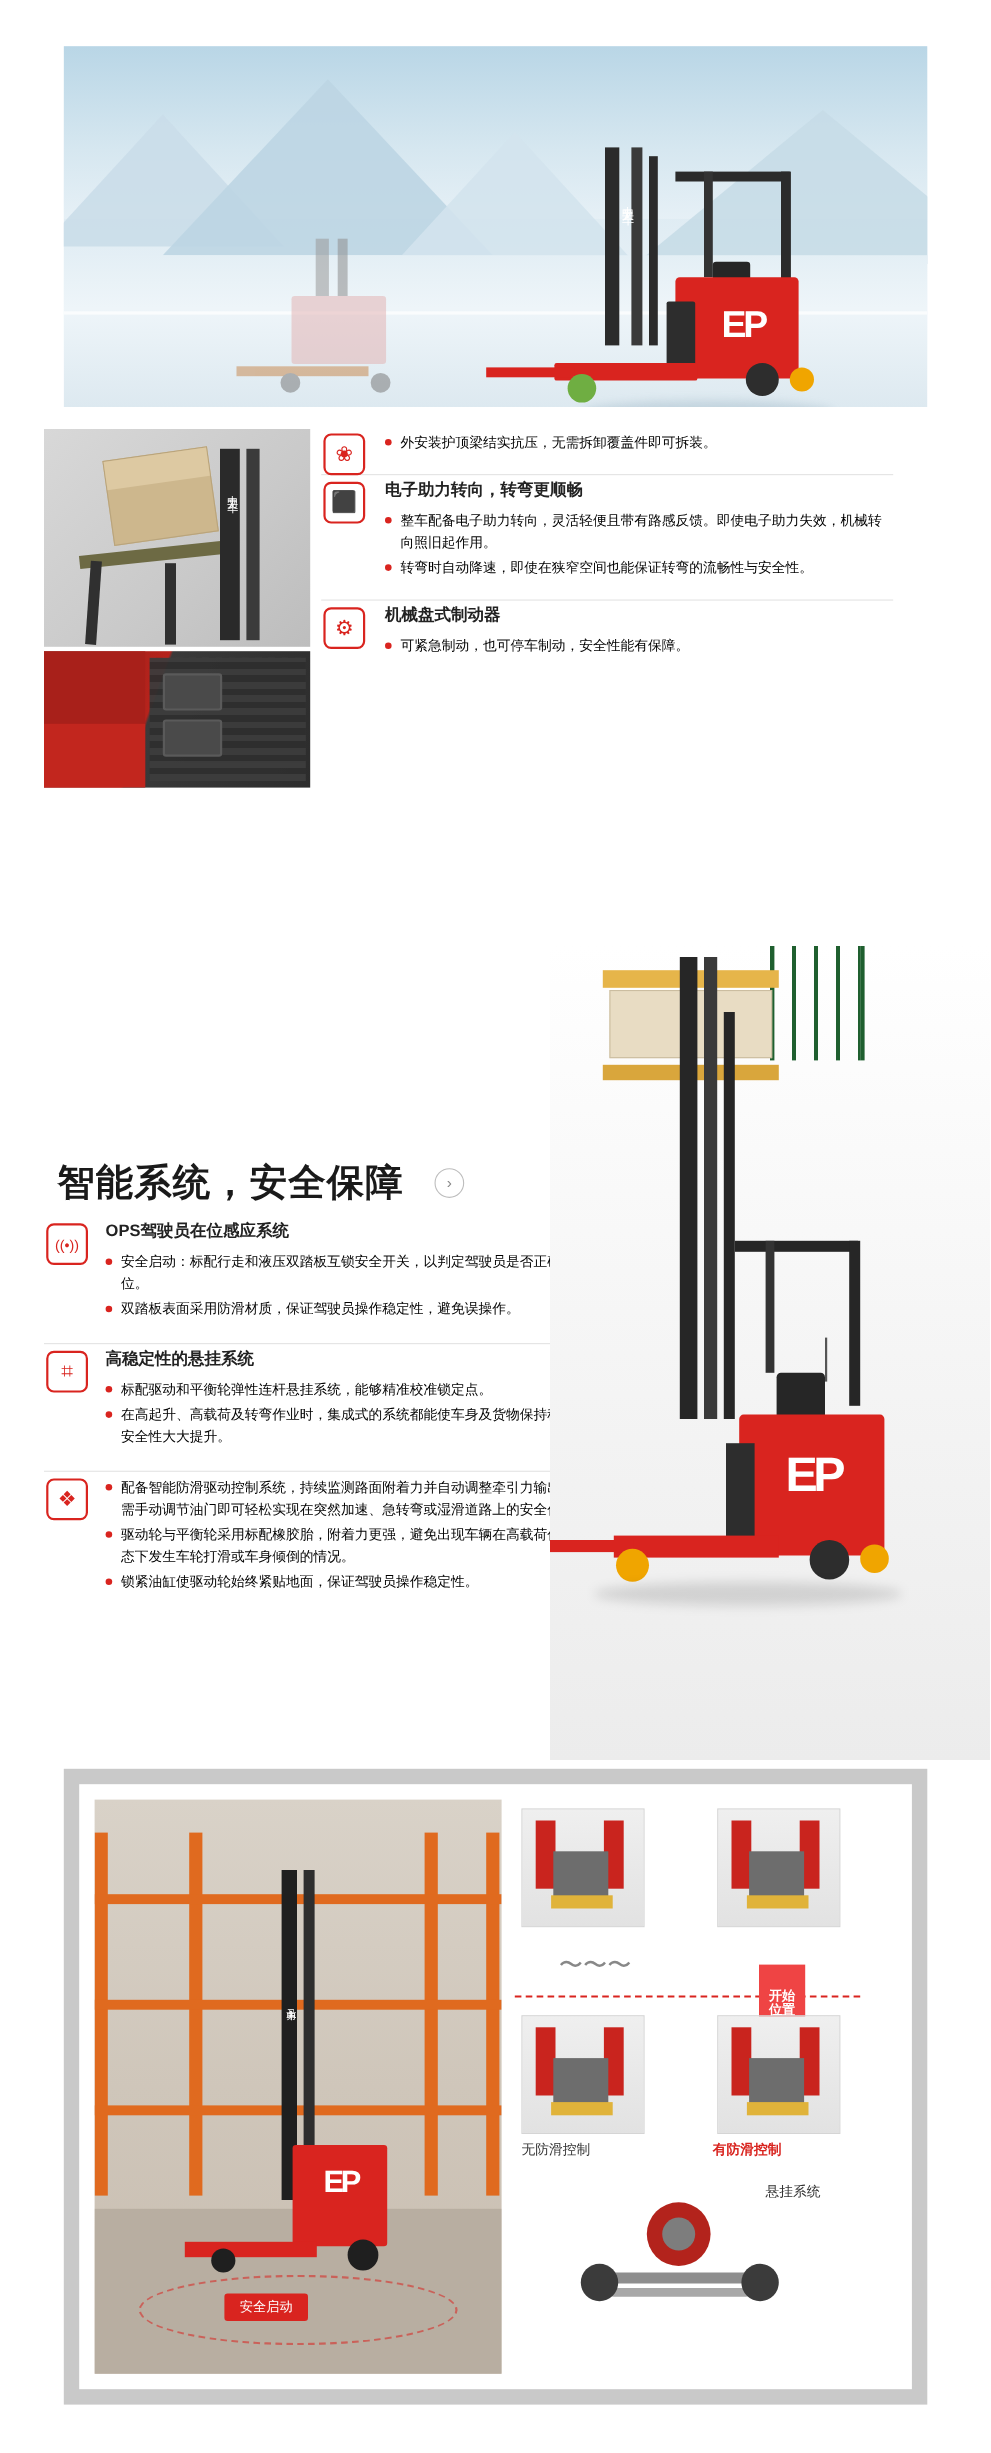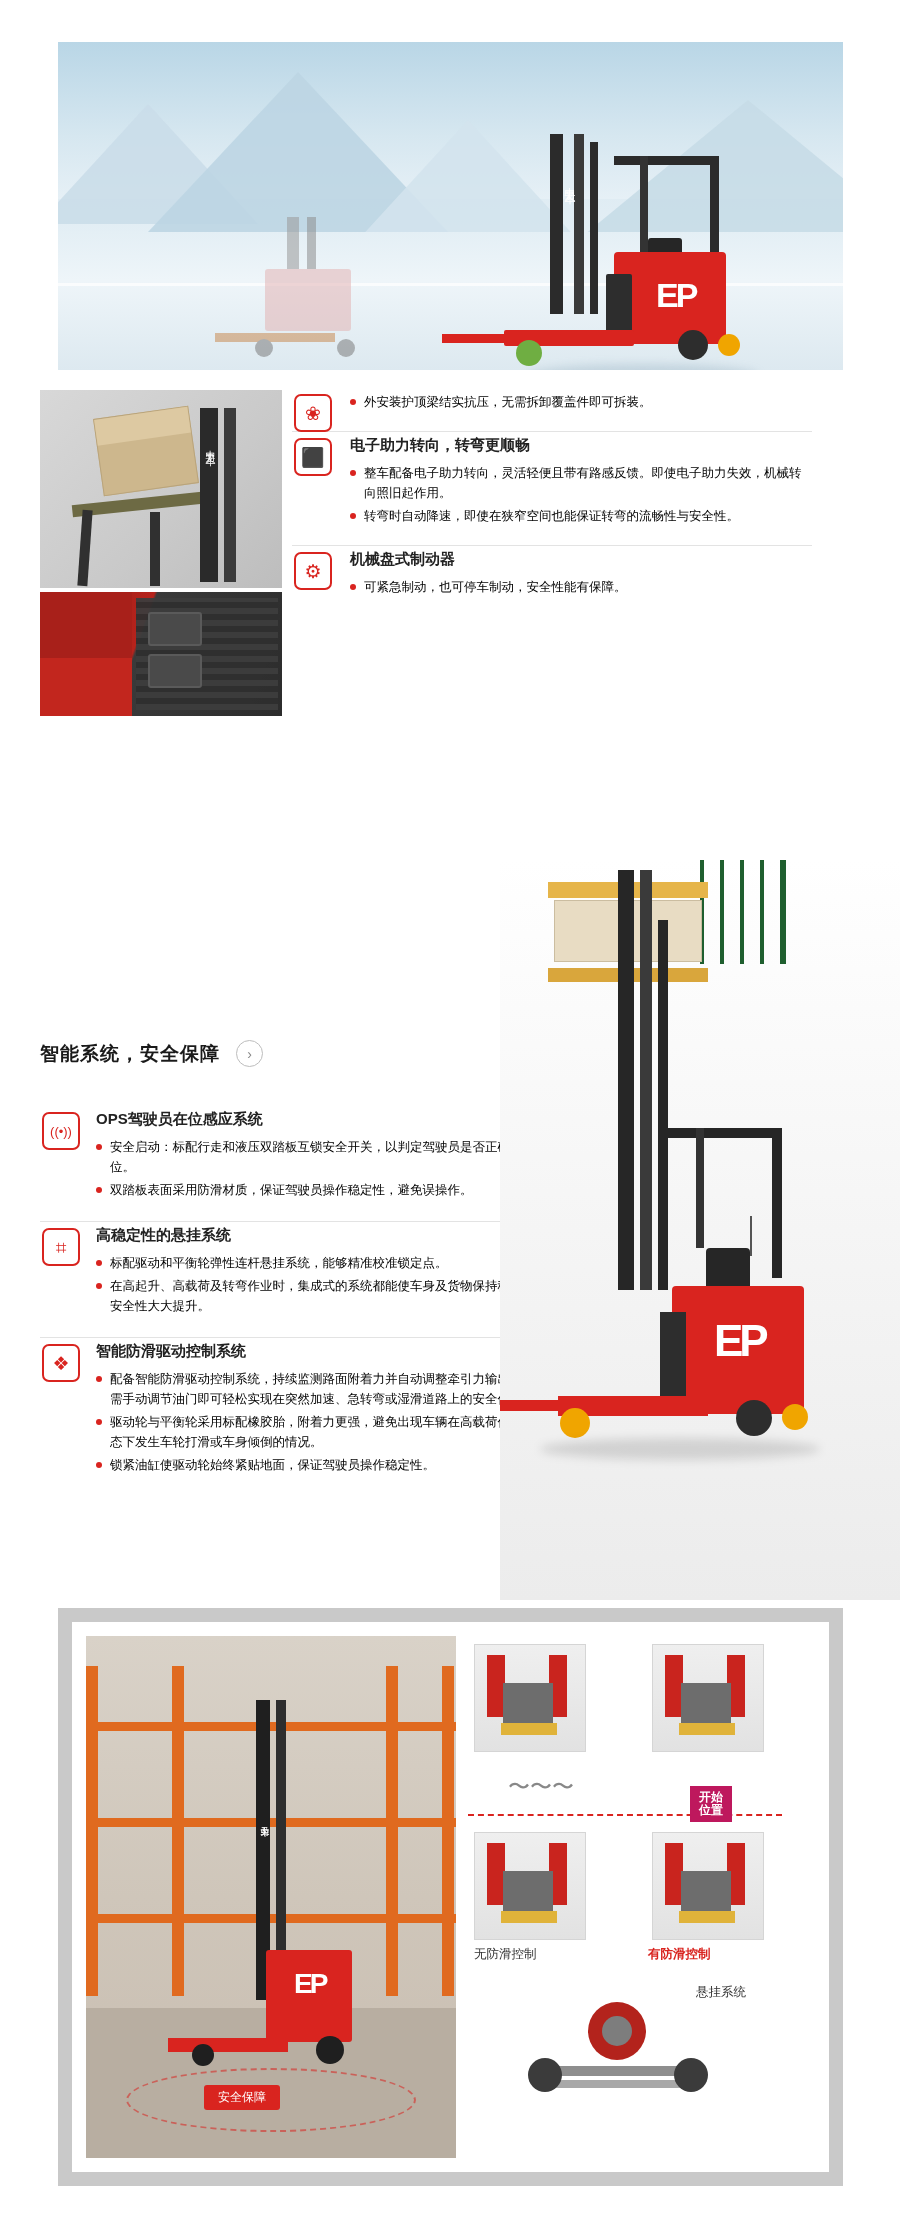--- a/index.html
+++ b/index.html
@@ -151,21 +151,21 @@
   .feat li:before {
     content:""; position:absolute; left:0; top:7px; width:6px; height:6px;
     border-radius:50%; background:#d9241f;
   }
 
   
   .sec-title {
     position:absolute; left:40px; top:1040px;
     display:flex; align-items:center; gap:16px;
   }
-  .sec-title h2 { margin:0; font-size:19px; font-weight:bold; color:#1a1a1a; letter-spacing:1px;}
+  .sec-title h2 { margin:12px; font-size:34px; font-weight:bold; color:#1a1a1a; letter-spacing:1px;}
   .sec-title .arrow-circle {
     width:27px; height:27px; border:1px solid #bdbdbd; border-radius:50%;
     display:flex; align-items:center; justify-content:center;
     color:#888; font-size:14px;
   }
 
   
   .feature-list-2 { position:absolute; left:40px; top:1108px; width:500px; }
   .feature-list-2 .feat { padding-left:56px; padding-bottom:18px; }
 
@@ -248,22 +248,22 @@
   .m2 { left:184px; top:8px; }
   .m3 { left:6px; top:196px; }
   .m4 { left:184px; top:196px; }
   .squiggle { position:absolute; left:40px; top:136px; width:120px; height:40px; color:#888; font-size:22px; }
   .dash-line {
     position:absolute; left:0; top:178px; width:314px; height:0;
     border-top:2px dashed #d9241f;
   }
   .start-badge {
     position:absolute; left:222px; top:150px;
-    background:#be185d; color:#fff; font-size:12px; font-weight:bold;
-    padding:5px 9px; border-radius:0; text-align:center; line-height:13px;
+    background:#ef4444; color:#fff; font-size:12px; font-weight:bold;
+    padding:22px 9px; border-radius:0; text-align:center; line-height:13px;
   }
   .cap { position:absolute; font-size:12.5px; }
   .cap-left { left:6px; top:310px; color:#333; }
   .cap-right { left:180px; top:310px; color:#d9241f; font-weight:bold; }
   .susp-label { position:absolute; left:228px; top:348px; font-size:12.5px; color:#333;}
   .susp-art {
     position:absolute; left:60px; top:356px; width:180px; height:130px;
   }
   .susp-art .hub { position:absolute; left:60px; top:10px; width:58px; height:58px; border-radius:50%; background:#b3231c;}
   .susp-art .hub2 { position:absolute; left:74px; top:24px; width:30px; height:30px; border-radius:50%; background:#7d7d7d;}
@@ -383,21 +383,20 @@
       <div class="ficon">⌗</div>
       <h3>高稳定性的悬挂系统</h3>
       <ul>
         <li>标配驱动和平衡轮弹性连杆悬挂系统，能够精准校准锁定点。</li>
         <li>在高起升、高载荷及转弯作业时，集成式的系统都能使车身及货物保持稳定，安全性大大提升。</li>
       </ul>
     </div>
 
     <div class="feat">
       <div class="ficon">❖</div>
-      <h3>智能防滑驱动控制系统</h3>
       <ul>
         <li>配备智能防滑驱动控制系统，持续监测路面附着力并自动调整牵引力输出，无需手动调节油门即可轻松实现在突然加速、急转弯或湿滑道路上的安全作业。</li>
         <li>驱动轮与平衡轮采用标配橡胶胎，附着力更强，避免出现车辆在高载荷作业状态下发生车轮打滑或车身倾倒的情况。</li>
         <li>锁紧油缸使驱动轮始终紧贴地面，保证驾驶员操作稳定性。</li>
       </ul>
     </div>
   </div>
 
   <div class="photo-tall pt">
     <div class="cage"></div>
@@ -442,21 +441,21 @@
           <div class="mast2"></div>
           <div class="cab"></div>
           <div class="logo">EP</div>
           <div class="fork"></div>
           <div class="w1"></div>
           <div class="w2"></div>
           <div class="vt">中力叉车</div>
         </div>
 
         <div class="floor-circle"></div>
-        <div class="speed-badge">安全保障</div>
+        <div class="speed-badge">安全启动</div>
       </div>
 
       <div class="bp-right">
         <div class="mini m1">
           <div class="mred"></div>
           <div class="mred2"></div>
           <div class="mbody"></div>
           <div class="myellow"></div>
         </div>
         <div class="mini m2">

